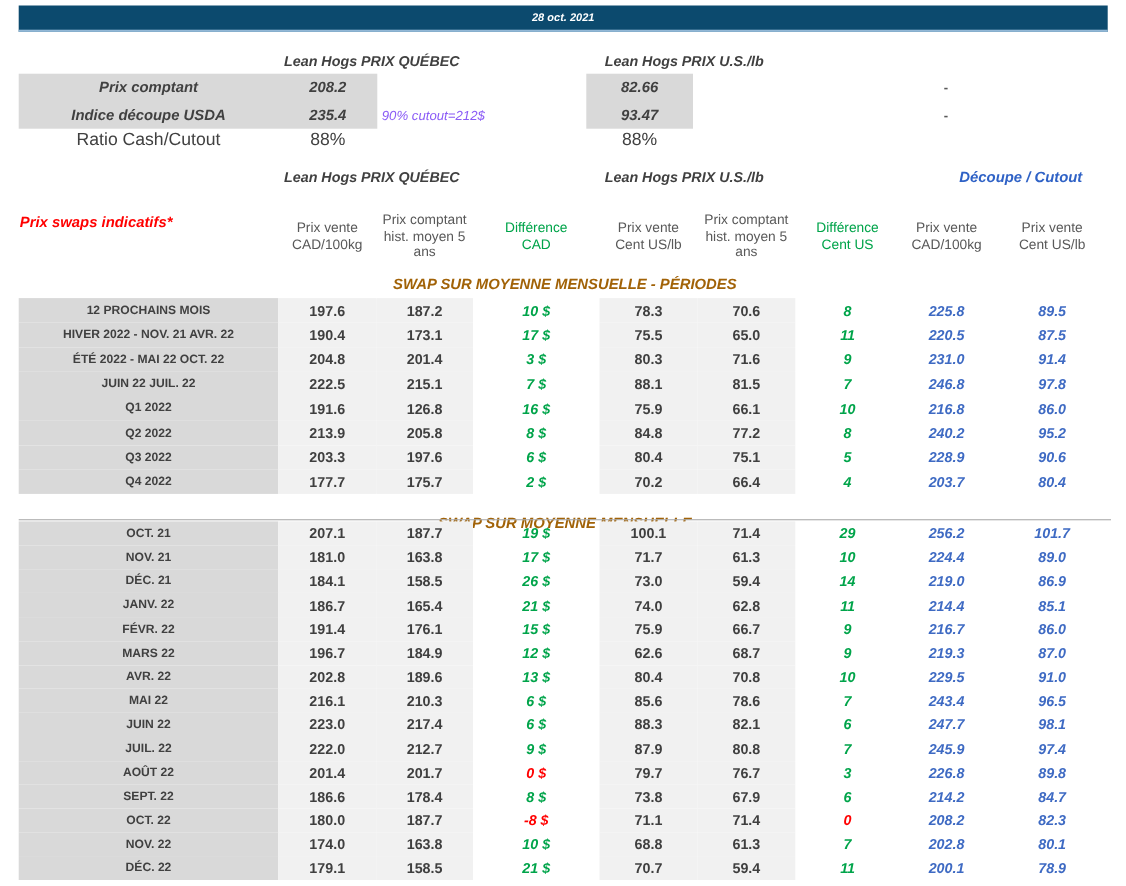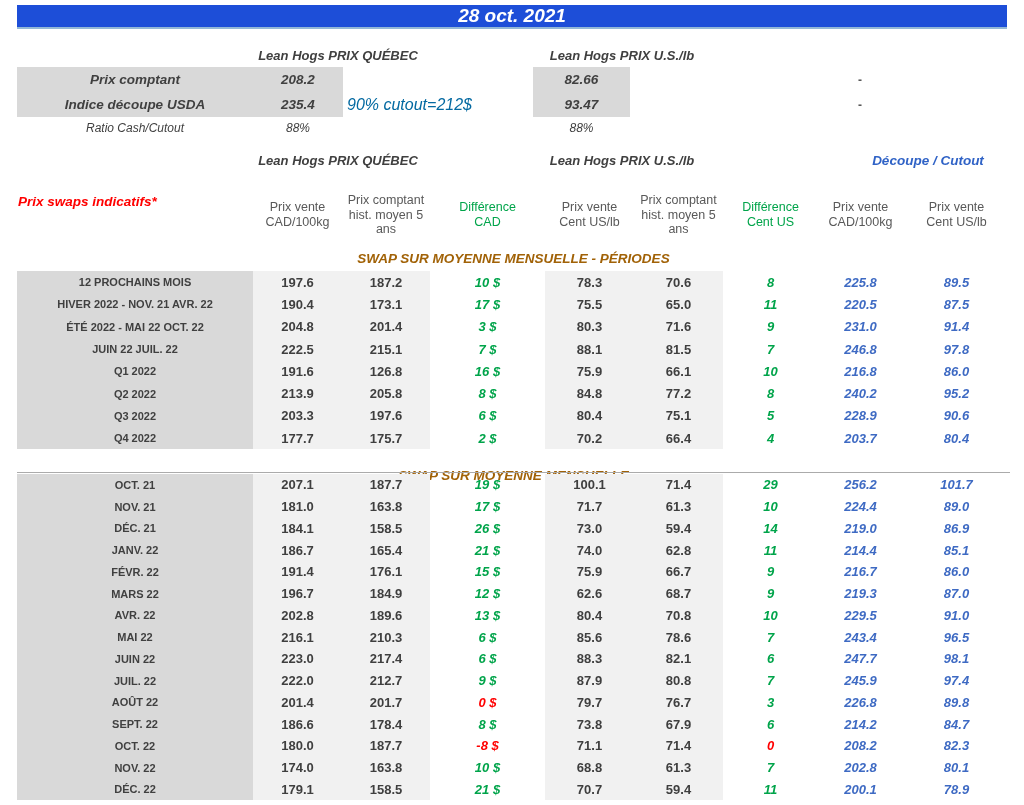--- a/index.html
+++ b/index.html
@@ -6,33 +6,33 @@
   html,body { background:#fff; }
   .page {
     position:relative; width:1024px; height:805px; background:#fff;
     font-family:"Liberation Sans", sans-serif; color:#3F3F3F; overflow:hidden;
   }
   .abs { position:absolute; }
 
   
   .datebar {
     position:absolute; left:17px; top:5px; width:990px; height:24px;
-    background:#1d4ed8; border-bottom:2px solid #93B8D6;
+    background:#0c4a6e; border-bottom:2px solid #93B8D6;
     display:flex; align-items:center; justify-content:center;
-    color:#fff; font-weight:bold; font-style:italic; font-size:19px;
+    color:#fff; font-weight:bold; font-style:italic; font-size:10px;
   }
 
   
   .ts-gray { background:#D9D9D9; }
   .ts-text { display:flex; align-items:center; justify-content:center;
              font-weight:bold; font-style:italic; font-size:13.5px; color:#404040; }
   .ts-note { display:flex; align-items:center; justify-content:flex-start;
-             font-style:italic; font-size:16px; color:#0369a1;text-align:right; }
+             font-style:italic; font-size:12px; color:#8b5cf6;text-align:right; }
   .ts-ratio { display:flex; align-items:center; justify-content:center;
-              font-style:italic; font-size:12px; color:#404040; }
+              font-size:16px; color:#404040; }
   .ts-dash { display:flex; align-items:center; justify-content:center;
              font-size:12px; color:#595959; font-weight:bold; }
 
   .blk-title { display:flex; align-items:center; justify-content:center;
                font-weight:bold; font-style:italic; font-size:13px; color:#404040; }
   .red-text   { color:#FF0000 !important; }
   .blue-text  { color:#2F62C6 !important; }
 
   
   .colhead {

